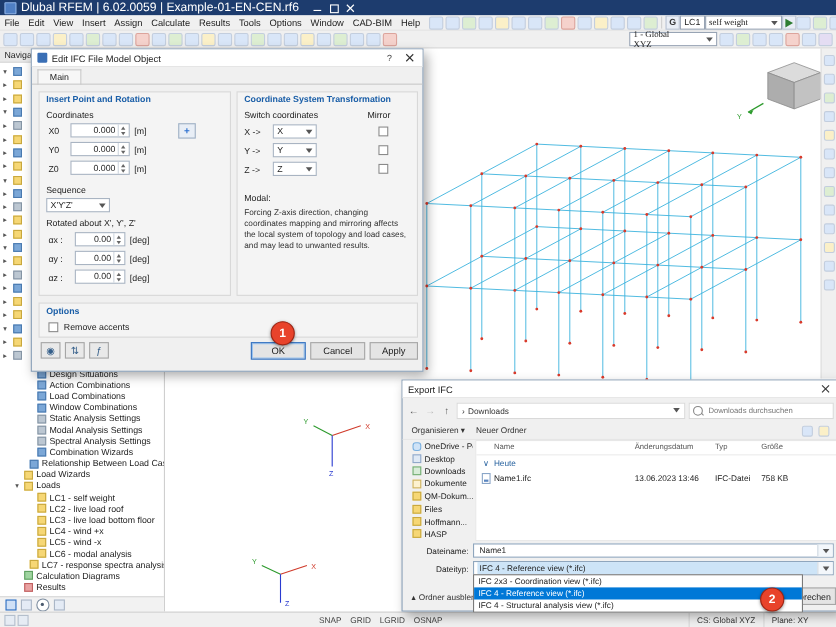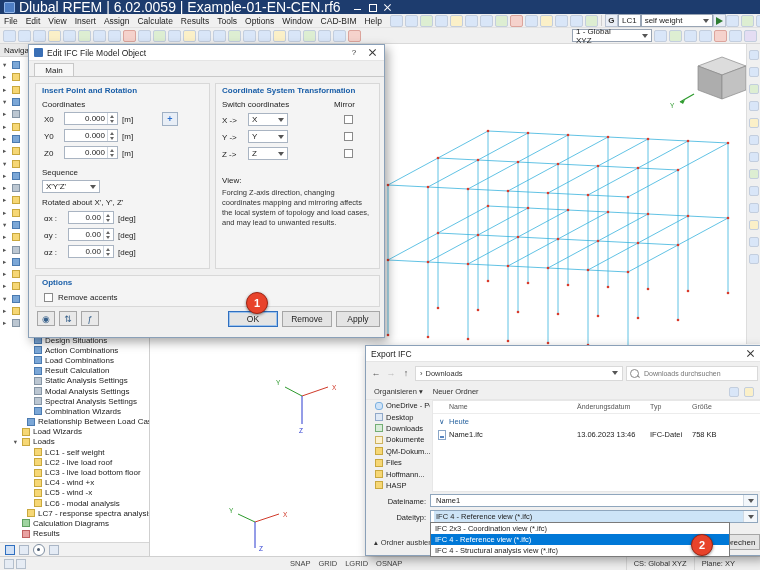--- a/index.html
+++ b/index.html
@@ -3,38 +3,38 @@
 <meta charset="utf-8">
 <style>
   html,body{margin:0;padding:0;background:#444;}
   .screen{position:relative;width:760px;height:570px;background:#fff;overflow:hidden;
           font-family:"Liberation Sans",sans-serif;font-size:9px;color:#222;}
   .abs{position:absolute;}
   
   .titlebar{left:0;top:0;width:760px;height:14px;background:#1d3c6e;color:#fff;
             display:flex;align-items:center;gap:4px;padding:0 4px;box-sizing:border-box;}
   .logo{width:9px;height:9px;background:#4f7fc4;border:1px solid #8fb3e6;border-radius:1px;}
-  .tb-title{font-size:14px;white-space:nowrap;}
+  .tb-title{font-size:11px;white-space:nowrap;}
   .tb-license{margin-left:auto;font-size:8px;white-space:nowrap;}
   .winbtns{display:flex;gap:2px;margin-left:6px;}
   .wbtn{width:13px;height:11px;position:relative;display:inline-block;}
   .wb-min::after{content:"";position:absolute;left:3px;right:3px;bottom:3px;border-bottom:1px solid #fff;}
   .wb-max::after{content:"";position:absolute;left:3px;top:2px;width:6px;height:6px;border:1px solid #fff;}
   .wb-close::before,.wb-close::after{content:"";position:absolute;left:2px;top:5px;width:9px;height:1px;background:#fff;}
   .wb-close::before{transform:rotate(45deg);} .wb-close::after{transform:rotate(-45deg);}
   
   .menubar{left:0;top:14px;width:760px;height:14px;background:#f0f0f0;border-bottom:1px solid #e2e2e2;
            display:flex;align-items:center;box-sizing:border-box;white-space:nowrap;}
   .menu-item{padding:0 4px;font-size:8.5px;}
   .tbi{width:13px;height:12px;border:1px solid #c3cede;border-radius:2px;background:#e8eef7;box-sizing:border-box;flex:0 0 auto;}
   .tbi-sm{width:10px;height:10px;}
   .c1{background:#d9e6f8;} .c2{background:#ddeed2;} .c3{background:#fbf0c8;} .c4{background:#f5d2cc;border-color:#dca49c;} .c5{background:#e4ddf3;}
   .strip{display:flex;gap:2px;align-items:center;}
   .combo{display:flex;align-items:center;border:1px solid #98a4b4;background:#fff;height:13px;
-         padding:0 3px;font-size:8px;box-sizing:border-box;gap:21px;}
+         padding:0 3px;font-size:8px;box-sizing:border-box;gap:21px;font-family:Liberation Serif, serif;}
   .car{width:0;height:0;border-left:3px solid transparent;border-right:3px solid transparent;border-top:4px solid #555;margin-left:auto;}
   .lcbox{border:1px solid #98a4b4;background:#fff;height:13px;display:flex;align-items:center;padding:0 3px;font-size:8px;box-sizing:border-box;}
   .gbtn{border:1px solid #b8c2d2;background:#e9eef6;height:13px;min-width:13px;display:flex;align-items:center;justify-content:center;
         font-size:8px;font-weight:bold;color:#333;box-sizing:border-box;}
   .play{width:0;height:0;border-top:4px solid transparent;border-bottom:4px solid transparent;border-left:7px solid #2e7d32;}
   .toolbar2{left:0;top:28px;width:760px;height:16px;background:#f0f0f0;border-bottom:1px solid #d9d9d9;
             display:flex;align-items:center;padding:0 3px;box-sizing:border-box;gap:2px;}
   .sep{width:1px;height:11px;background:#cfcfcf;margin:0 3px;flex:0 0 auto;}
   
   .navpanel{left:0;top:44px;width:150px;height:512px;background:#fff;border-right:1px solid #cfcfcf;box-sizing:border-box;}
@@ -608,21 +608,21 @@
 
           <div class="titem d2">
             <span class="texp"></span>
             <span class="tico ic-blue"></span>
             <span>Load Combinations</span>
           </div>
 
           <div class="titem d2">
             <span class="texp"></span>
             <span class="tico ic-blue"></span>
-            <span>Result Calculation</span>
+            <span>Window Combinations</span>
           </div>
 
           <div class="titem d2">
             <span class="texp"></span>
             <span class="tico ic-gear"></span>
             <span>Static Analysis Settings</span>
           </div>
 
           <div class="titem d2">
             <span class="texp"></span>
@@ -830,41 +830,41 @@
       </span>
       <span class="cb" style="left:128px;top:48px;"></span>
 
       <span class="flabel" style="left:6px;top:66px;">Z -&gt;</span>
       <span class="ccombo" style="left:32px;top:63px;width:40px;">
         <span>Z</span>
         <span class="car"></span>
       </span>
       <span class="cb" style="left:128px;top:65px;"></span>
 
-      <span class="flabel" style="left:6px;top:92px;">View:</span>
+      <span class="flabel" style="left:6px;top:92px;">Modal:</span>
       <span class="notetxt" style="left:6px;top:104px;width:150px;">Forcing Z-axis direction, changing coordinates mapping and mirroring affects the local system of topology and load cases, and may lead to unwanted results.</span>
     </div>
 
     <div class="grp" style="left:6px;top:230px;width:345px;height:32px;">
       <span class="grp-title">Options</span>
       <span class="cb" style="left:8px;top:17px;"></span>
       <span class="flabel" style="left:22px;top:17px;">Remove accents</span>
     </div>
 
     <span class="minibtn" style="left:8px;top:266px;">
         <span>◉</span>
       </span>
     <span class="minibtn" style="left:30px;top:266px;">
         <span>⇅</span>
       </span>
     <span class="minibtn" style="left:52px;top:266px;">
         <span>ƒ</span>
       </span>
     <span class="btn btn-focus" style="left:199px;top:266px;width:50px;">OK</span>
-    <span class="btn" style="left:253px;top:266px;width:50px;">Remove</span>
+    <span class="btn" style="left:253px;top:266px;width:50px;">Cancel</span>
     <span class="btn" style="left:307px;top:266px;width:44px;">Apply</span>
   </div>
 
   <div class="abs dlg dlg2 z6">
     <div class="dlg-title">
       <span>Export IFC</span>
       <span class="dlg-btn" style="margin-left:auto;">
           <span class="xdark"></span>
         </span>
     </div>

